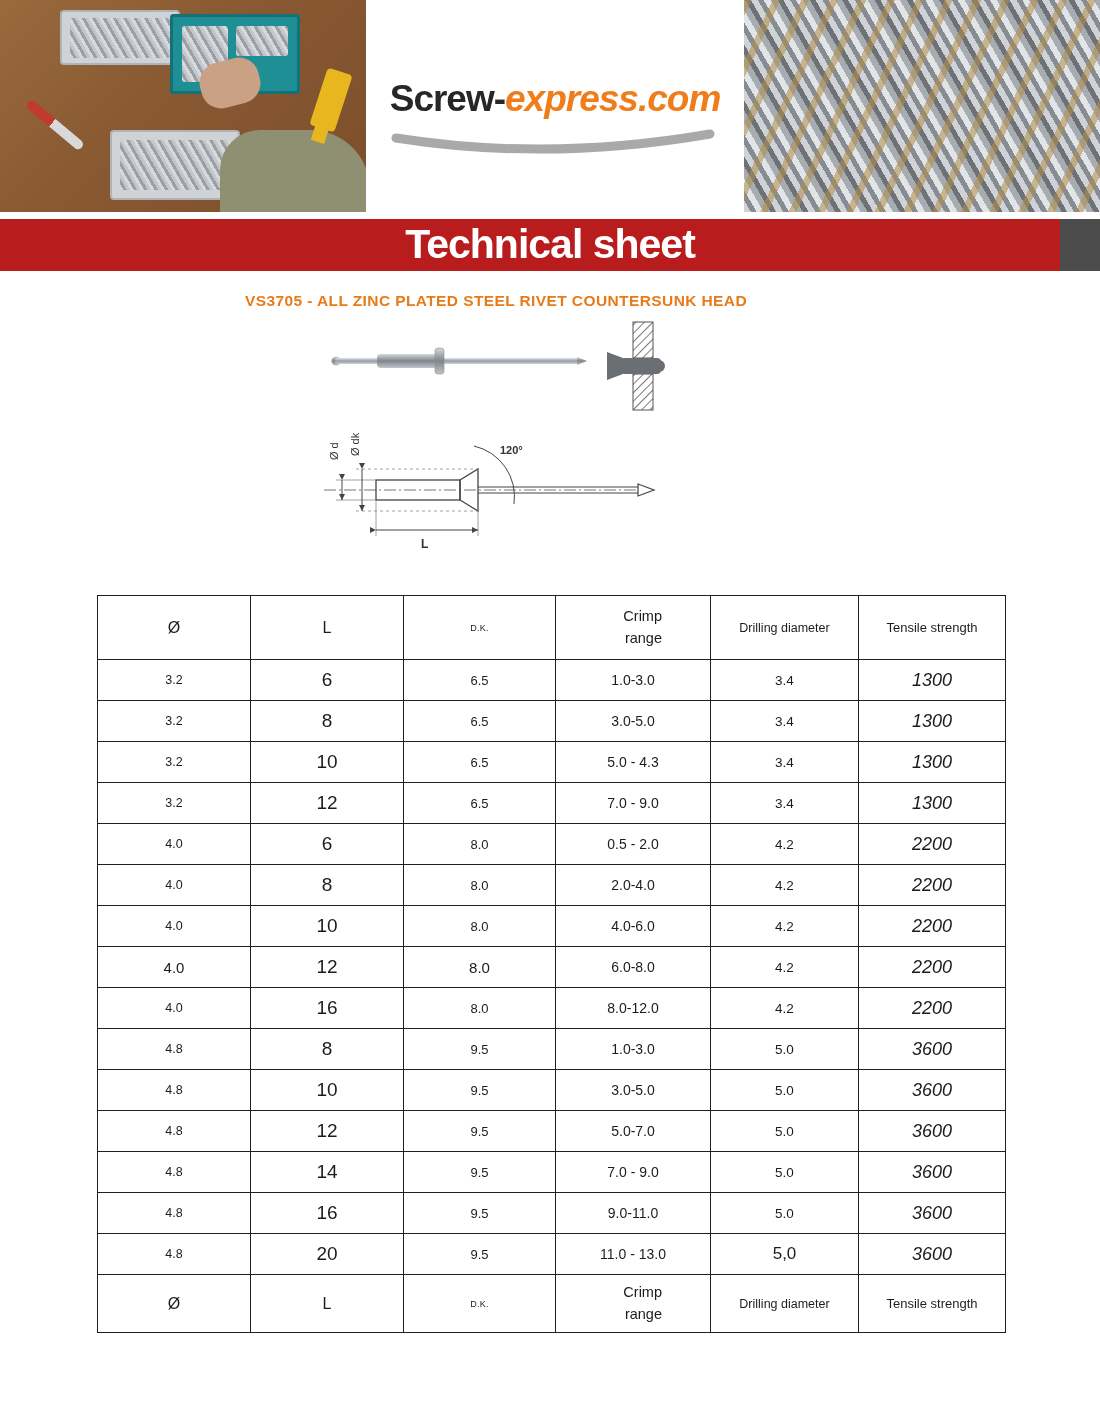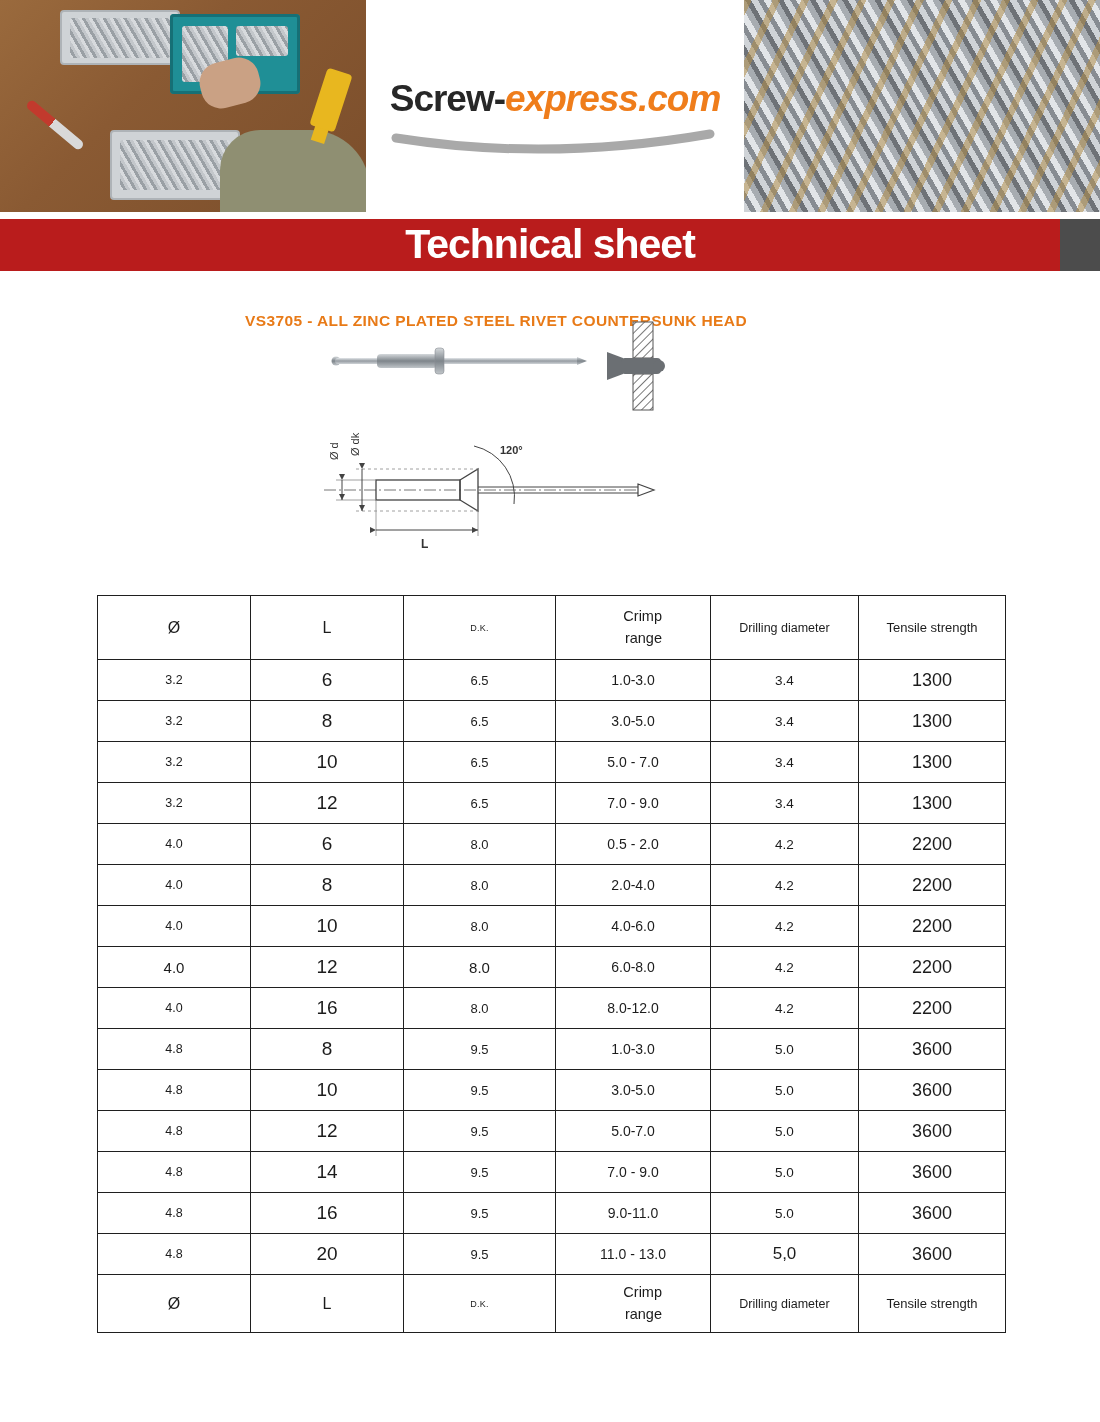--- a/index.html
+++ b/index.html
@@ -29,21 +29,21 @@
   .logo-p2 { font-size:37px; font-weight:bold; font-style:italic; color:#ef7d1b; letter-spacing:-1px; }
   .logo-swoosh { position:absolute; left:22px; top:128px; }
 
   
   .banner { position:absolute; left:0; top:219px; width:1100px; height:52px; background:#b91c1c; }
   .banner .dark-end { position:absolute; right:0; top:0; width:40px; height:52px; background:#4c4c4c; }
   .banner .banner-text { position:absolute; width:100%; top:2px; text-align:center; color:#ffffff;
     font-size:41px; font-weight:bold; letter-spacing:-1px; }
 
   
-  .product-title { position:absolute; left:245px; top:312px; color:#e87a17; font-size:15.5px;
+  .product-title { position:absolute; left:245px; top:292px; color:#e87a17; font-size:15.5px;
     font-weight:600; letter-spacing:.4px; }
 
   
   .diagram { position:absolute; }
   svg text { font-family:"Liberation Sans", sans-serif; }
 
   
   .spec-table { position:absolute; left:97px; top:595px; width:908px; border-collapse:collapse; table-layout:fixed; }
   .spec-table th, .spec-table td { border:1px solid #1f1f1f; text-align:center; vertical-align:middle;
     color:#1c1c1c; font-weight:normal; background:#ffffff; }
@@ -54,21 +54,21 @@
   .h2 { font-size:9px; letter-spacing:.3px; }
   .h3 { font-size:14.5px; }
   .h4 { font-size:12.5px; }
   .h5 { font-size:13px; }
   .wrap-narrow { display:inline-block; max-width:58px; line-height:1.45;text-align:right; }
   .col0 { font-size:12.5px; }
   .col1 { font-size:19px; }
   .col2 { font-size:13px; }
   .col3 { font-size:14px; }
   .col4 { font-size:13.5px; }
-  .col5 { font-size:18px; }
+  .col5 { font-size:18px;font-style:italic; }
   .spec-table tbody tr:nth-child(8) .col0,
   .spec-table tbody tr:nth-child(8) .col2 { font-size:15px; }
   .spec-table tbody tr:last-child .col4 { font-size:17px; }
 
   
   .footer-bar { position:absolute; left:0; top:1389px; width:1100px; height:33px; background:#414141; }
   .footer-email { position:absolute; right:12px; top:5px; color:#ffffff; font-size:17px; font-weight:bold; }
 </style>
 </head>
 <body>
@@ -210,21 +210,21 @@
           <td class="col1">8</td>
           <td class="col2">6.5</td>
           <td class="col3">3.0-5.0</td>
           <td class="col4">3.4</td>
           <td class="col5">1300</td>
         </tr>
         <tr>
           <td class="col0">3.2</td>
           <td class="col1">10</td>
           <td class="col2">6.5</td>
-          <td class="col3">5.0 - 7.0</td>
+          <td class="col3">5.0 - 4.3</td>
           <td class="col4">3.4</td>
           <td class="col5">1300</td>
         </tr>
         <tr>
           <td class="col0">3.2</td>
           <td class="col1">12</td>
           <td class="col2">6.5</td>
           <td class="col3">7.0 - 9.0</td>
           <td class="col4">3.4</td>
           <td class="col5">1300</td>

